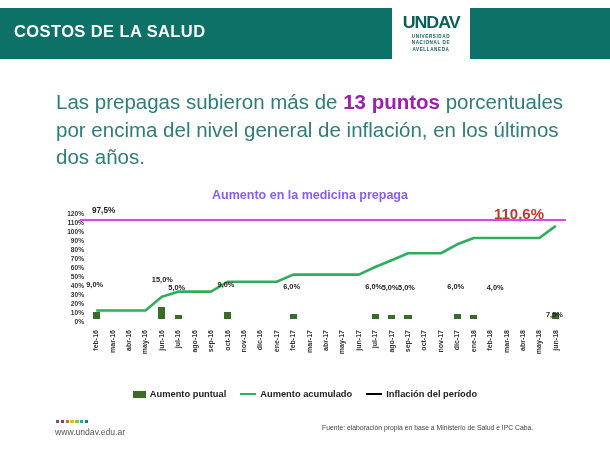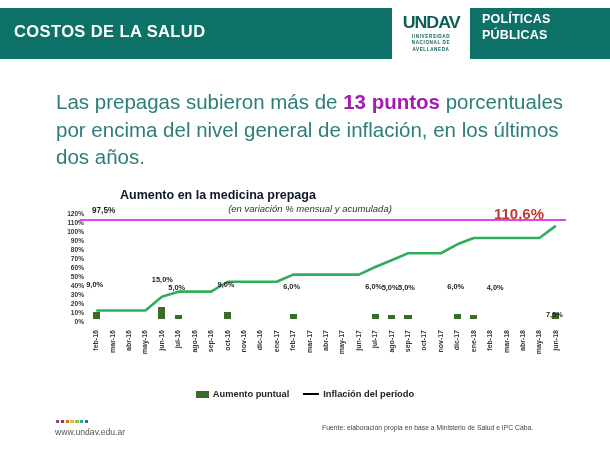--- a/index.html
+++ b/index.html
@@ -50,22 +50,22 @@
     font-size:20.5px;line-height:1.35;font-weight:normal;
     font-family:"Liberation Sans",sans-serif;
   }
   .headline b{font-weight:bold;color:#a21caf;}
 
   
   .chart{
     position:absolute;left:0;top:188px;width:610px;height:200px;
   }
   .chart-title{
-    position:absolute;left:120px;top:0px;width:380px;text-align:left;
-    font-size:12.5px;font-weight:bold;color:#0f172a;
+    position:absolute;left:120px;top:0px;width:380px;text-align:center;
+    font-size:12.5px;font-weight:bold;color:#8b5cf6;
   }
   .chart-sub{
     position:absolute;left:120px;top:15px;width:380px;text-align:center;
     font-size:9.5px;font-style:italic;color:#333333;
   }
   .peak-label{
     position:absolute;left:494px;top:17px;
     color:#c0392b;font-size:15px;font-weight:bold;
   }
 
@@ -135,30 +135,28 @@
 </div>
 <div class="logo-box">
   <div class="logo-mark">UNDAV</div>
   <div class="logo-sub">
     <div>UNIVERSIDAD</div>
     <div>NACIONAL DE</div>
     <div>AVELLANEDA</div>
   </div>
 </div>
 <div class="header-right">
-  <div>POLÍTICAS PÚBLICAS</div>
 </div>
 
 <div class="headline">
   <span>Las prepagas subieron más de </span><b>13 puntos</b><span> porcentuales por encima del nivel general de inflación, en los últimos dos años.</span>
 </div>
 
 <div class="chart">
   <div class="chart-title">Aumento en la medicina prepaga</div>
-  <div class="chart-sub">(en variación % mensual y acumulada)</div>
   <div class="peak-label">110,6%</div>
 
   <div class="yaxis" id="yaxis">
       <div class="ytick" style="top: -3px;">120%</div>
       <div class="ytick" style="top: 6px;">110%</div>
       <div class="ytick" style="top: 15px;">100%</div>
       <div class="ytick" style="top: 24px;">90%</div>
       <div class="ytick" style="top: 33px;">80%</div>
       <div class="ytick" style="top: 42px;">70%</div>
       <div class="ytick" style="top: 51px;">60%</div>
@@ -235,20 +233,24 @@
       <div class="xlab" style="left: 463.793px;">jun-18</div>
     </div>
 </div>
 
 <div class="legend" id="legend">
     <div class="lg">
       <span class="sw-bar" style="background: rgb(58, 107, 39);"></span>
       <span>Aumento puntual</span>
     </div>
     <div class="lg">
+      <span class="sw-line" style="background: rgb(46, 174, 92);"></span>
+      <span>Aumento acumulado</span>
+    </div>
+    <div class="lg">
       <span class="sw-line" style="background: rgb(0, 0, 0);"></span>
       <span>Inflación del período</span>
     </div>
   </div>
 
 <div class="dots" id="dots">
     <span style="background: rgb(126, 75, 140);"></span>
     <span style="background: rgb(168, 50, 74);"></span>
     <span style="background: rgb(217, 106, 43);"></span>
     <span style="background: rgb(232, 185, 42);"></span>

